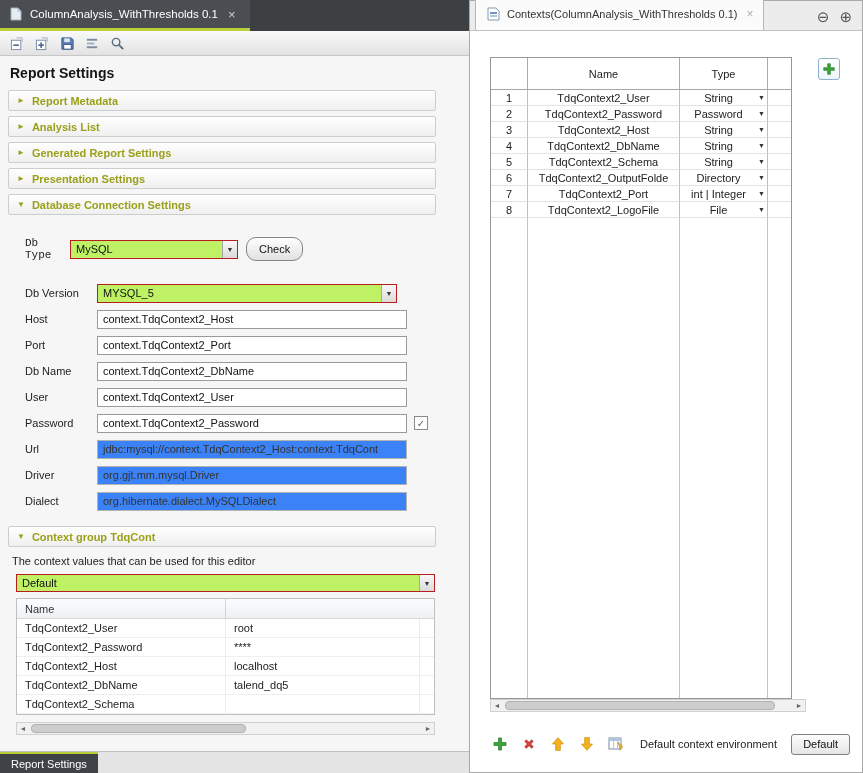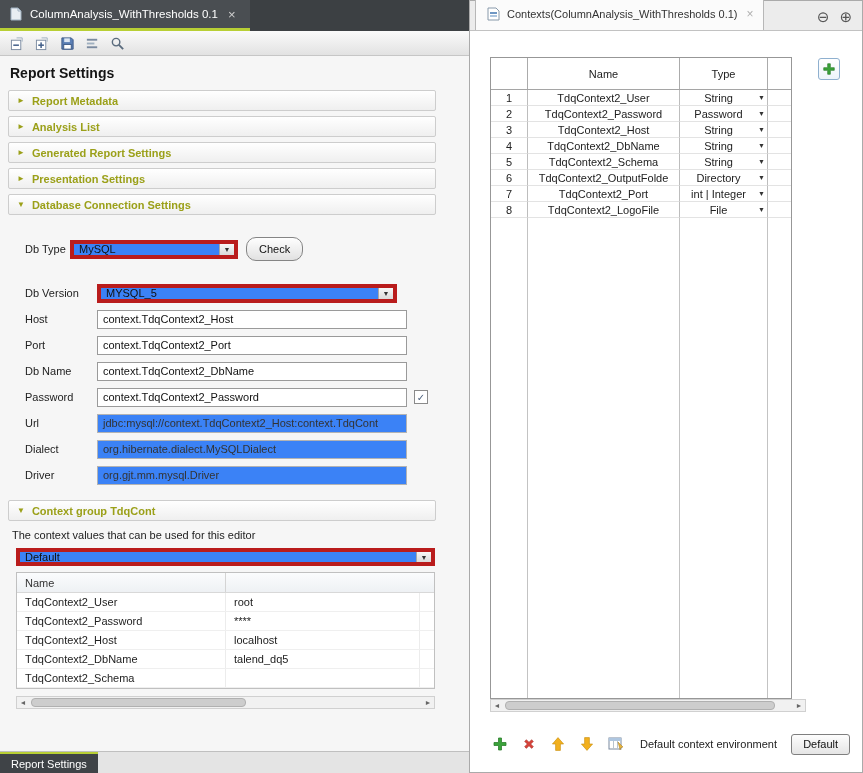--- a/index.html
+++ b/index.html
@@ -27,22 +27,22 @@
   .page-title { font-size:14px; font-weight:bold; color:#141414; padding:9px 0 9px 10px; }
 
   .secs { padding:0 14px 0 8px; }
   .secbar { height:21px; margin-bottom:5px; border:1px solid #cdcdcd; border-radius:2px; background:linear-gradient(#ffffff,#efefef); display:flex; align-items:center; gap:7px; padding:0 8px; color:#9ba019; font-weight:bold; font-size:11px; cursor:default; }
   .secbar .sec-arrow { font-size:8px; color:#9ba019; }
 
   .dbform { padding:16px 0 12px 25px; }
   .frow { display:flex; align-items:center; height:26px; font-size:11px; color:#222; }
   .frow-dbtype { margin-bottom:18px; }
   .flabel { width:72px; }
-  .flabel.w45 { width:45px; }
-  .combo { position:relative; height:19px; border:4px solid #b91c1c; background:#3b82f6; display:flex; align-items:center; padding:0 16px 0 5px; font-size:11px; color:#111; }
+  .flabel.w45 { width:45px;font-family:Liberation Mono, monospace; }
+  .combo { position:relative; height:19px; border:1px solid #b91c1c; background:#bef264; display:flex; align-items:center; padding:0 16px 0 5px; font-size:11px; color:#111; }
   .combo .arrowbox { position:absolute; right:0; top:0; bottom:0; width:15px; background:linear-gradient(#f7f7f7,#dadada); border-left:1px solid #a8a8a8; display:flex; align-items:center; justify-content:center; }
   .combo .arr { font-size:7px; color:#333; }
   .w168 { width:168px; } .w300 { width:300px; }
   .tfield { height:19px; width:310px; border:1px solid #9a9a9a; background:#fff; font-size:11px; color:#111; display:flex; align-items:center; padding:0 5px; white-space:nowrap; overflow:hidden; }
   .tfield.ro { background:#3b82f6; border-color:#b3b3b3; color:#333; }
   .btn { height:24px; padding:0 12px; margin-left:8px; border:1px solid #858585; border-radius:10px; background:linear-gradient(#fefefe,#e1e1e1); font-size:11px; color:#111; }
   .cbx { width:14px; height:14px; margin-left:7px; border:1px solid #8a8a8a; background:#fff; display:flex; align-items:center; justify-content:center; font-size:10px; color:#4a5f7d; }
 
   .ctxdesc { font-size:11px; color:#222; padding:3px 0 0 12px; }
   .ctxcombo { margin:7px 15px 0 16px; height:18px; }
@@ -210,42 +210,46 @@
       <div class="frow">
         <span class="flabel">Port</span>
         <div class="tfield">context.TdqContext2_Port</div>
       </div>
 
       <div class="frow">
         <span class="flabel">Db Name</span>
         <div class="tfield">context.TdqContext2_DbName</div>
       </div>
 
+      <div class="frow">
+        <span class="flabel">User</span>
+        <div class="tfield">context.TdqContext2_User</div>
+      </div>
 
       <div class="frow">
         <span class="flabel">Password</span>
         <div class="tfield">context.TdqContext2_Password</div>
         <span class="cbx">
             <span>✓</span>
           </span>
       </div>
 
       <div class="frow">
         <span class="flabel">Url</span>
         <div class="tfield ro">jdbc:mysql://context.TdqContext2_Host:context.TdqCont</div>
       </div>
 
       <div class="frow">
+        <span class="flabel">Driver</span>
+        <div class="tfield ro">org.gjt.mm.mysql.Driver</div>
+      </div>
+
+      <div class="frow">
         <span class="flabel">Dialect</span>
         <div class="tfield ro">org.hibernate.dialect.MySQLDialect</div>
-      </div>
-
-      <div class="frow">
-        <span class="flabel">Driver</span>
-        <div class="tfield ro">org.gjt.mm.mysql.Driver</div>
       </div>
     </div>
 
     <div class="secs">
       <div class="secbar">
         <span class="sec-arrow">▼</span>
         <span>Context group TdqCont</span>
       </div>
     </div>
     <div class="ctxdesc">The context values that can be used for this editor</div>

